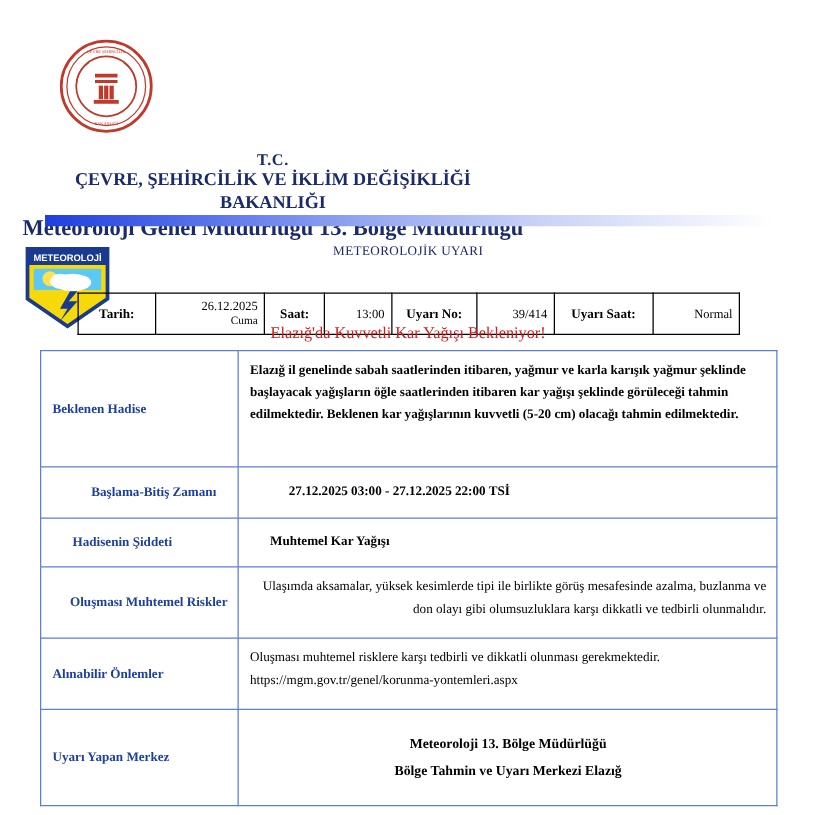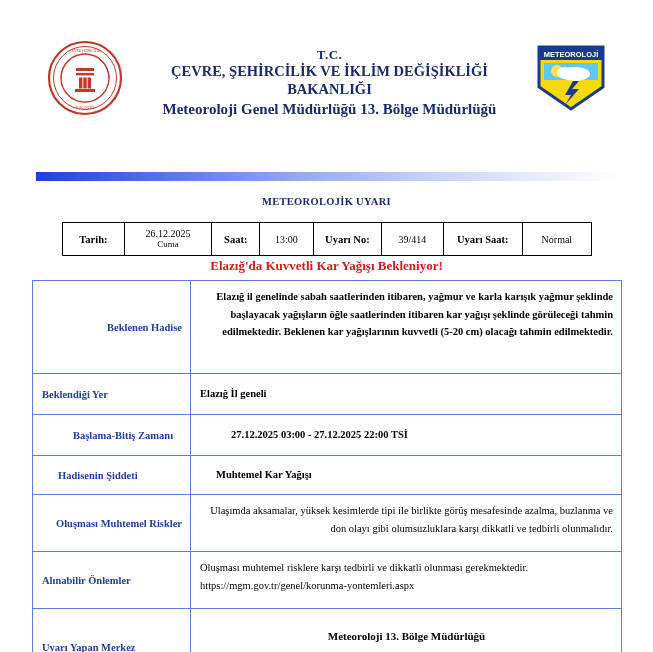--- a/index.html
+++ b/index.html
@@ -16,24 +16,25 @@
   }
   .page {
     position: relative;
     width: 653px;
     height: 652px;
   }
 
   
   .header {
     display: flex;
-    align-items: center;
-    padding: 42px 18px 0 18px;
+    align-items: flex-start;
+    padding: 26px 18px 0 18px;
     height: 110px;
     box-sizing: border-box;
+    flex-direction: column;
   }
   .crest {
     width: 78px;
     height: 78px;
     flex: 0 0 78px;
     position: relative;
     margin-left: 28px;
     margin-top: 4px;
   }
   .crest svg { display: block; }
@@ -57,21 +58,21 @@
     line-height: 18px;
   }
   .header-text .line-ministry2 {
     font-weight: bold;
     font-size: 14.5px;
     color: #1a2a6c;
     line-height: 18px;
   }
   .header-text .line-dept {
     font-weight: bold;
-    font-size: 15px;
+    font-size: 18px;
     color: #1a2a6c;
     line-height: 18px;
     margin-top: 2px;
   }
 
   .met-logo {
     width: 72px;
     height: 70px;
     flex: 0 0 72px;
     margin-right: 28px;
@@ -89,48 +90,48 @@
   }
 
   
   .met-title {
     position: absolute;
     top: 196px;
     left: 0;
     width: 653px;
     text-align: center;
     font-size: 10.5px;
-    font-weight: bold;
+    font-weight: normal;
     color: #1a2a6c;
     letter-spacing: .3px;
   }
 
   
   .info-table {
     position: absolute;
     left: 62px;
-    top: 222px;
+    top: 234px;
     width: 530px;
     border-collapse: collapse;
     font-size: 10px;
   }
   .info-table td {
     border: 1px solid #000;
     height: 30px;
     padding: 1px 5px;
     vertical-align: middle;
   }
   .info-table td.lbl {
     font-weight: bold;
     font-size: 10.5px;
     text-align: center;
     white-space: nowrap;
   }
   .info-table td.val {
-    text-align: center;
+    text-align: right;
     font-size: 10px;
   }
   .info-table td.val .sub {
     display: block;
     font-size: 9px;
     line-height: 11px;
   }
   .w-tarih-l { width: 62px; }
   .w-tarih-v { width: 92px; }
   .w-saat-l  { width: 44px; }
@@ -141,21 +142,21 @@
   .w-kod-v   { width: 72px; }
 
   
   .headline {
     position: absolute;
     top: 258px;
     left: 0;
     width: 653px;
     text-align: center;
     color: #d41a1a;
-    font-weight: bold;
+    font-weight: normal;
     font-size: 13px;
   }
 
   
   .main-table {
     position: absolute;
     left: 32px;
     top: 280px;
     width: 590px;
     border-collapse: collapse;
@@ -180,21 +181,21 @@
   }
   .main-table td.v.bold {
     font-weight: bold;
   }
   .main-table td.center {
     text-align: center;
     font-weight: bold;
     font-size: 11px;
     line-height: 22px;
   }
-  .row-hadise td { height: 78px; vertical-align: top; text-align: right; }
+  .row-hadise td { height: 78px; vertical-align: top; }
   .row-hadise td.k { vertical-align: middle; }
   .row-yer td { height: 26px; }
   .row-zaman td { height: 26px; padding-left: 40px; }
   .row-siddet td { height: 24px; padding-left: 25px; }
   .row-riskler td { height: 42px; vertical-align: top; text-align: right; }
   .row-riskler td.k { vertical-align: middle; margin-top: 24px; }
   .row-onlem td { height: 42px; vertical-align: top; }
   .row-onlem td.k { vertical-align: middle; margin-left: 33px; }
   .row-merkez td { height: 62px; }
 </style>
@@ -273,24 +274,20 @@
     </table>
 
   <div class="headline">Elazığ'da Kuvvetli Kar Yağışı Bekleniyor!</div>
 
   <table class="main-table">
     <tbody>
         <tr class="row-hadise">
       <td class="k">Beklenen Hadise</td>
       <td class="v bold">Elazığ il genelinde sabah saatlerinden itibaren, yağmur ve karla karışık yağmur şeklinde başlayacak yağışların öğle saatlerinden itibaren kar yağışı şeklinde görüleceği tahmin edilmektedir. Beklenen kar yağışlarının kuvvetli (5-20 cm) olacağı tahmin edilmektedir.</td>
     </tr>
-    <tr class="row-yer">
-      <td class="k">Beklendiği Yer</td>
-      <td class="v bold">Elazığ İl geneli</td>
-    </tr>
     <tr class="row-zaman">
       <td class="k">Başlama-Bitiş Zamanı</td>
       <td class="v bold">27.12.2025 03:00 - 27.12.2025 22:00 TSİ</td>
     </tr>
     <tr class="row-siddet">
       <td class="k">Hadisenin Şiddeti</td>
       <td class="v bold">Muhtemel Kar Yağışı</td>
     </tr>
     <tr class="row-riskler">
       <td class="k">Oluşması Muhtemel Riskler</td>

